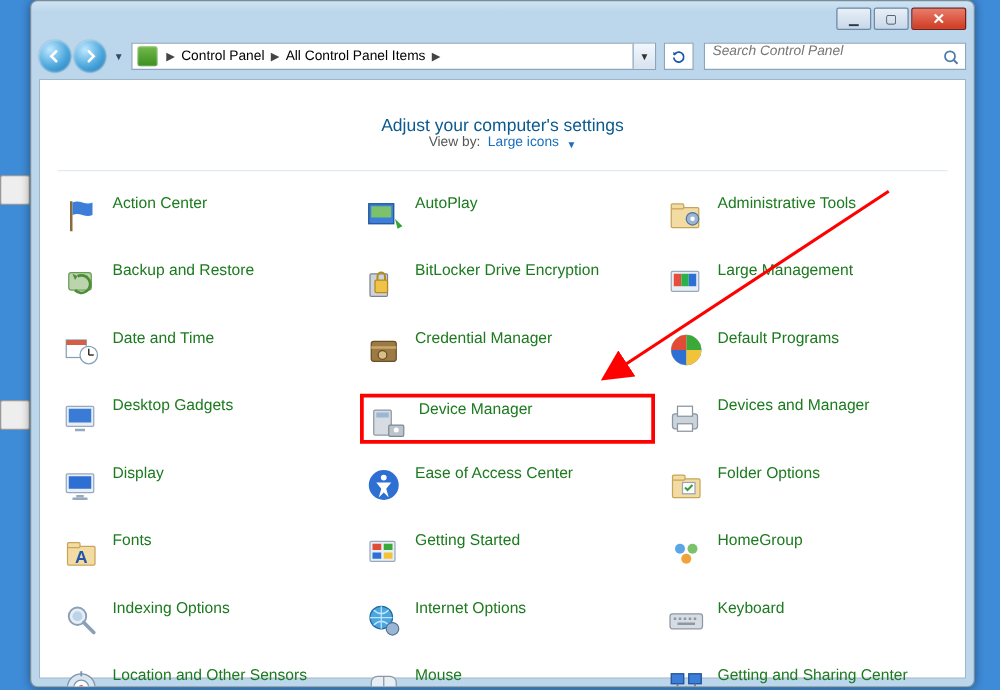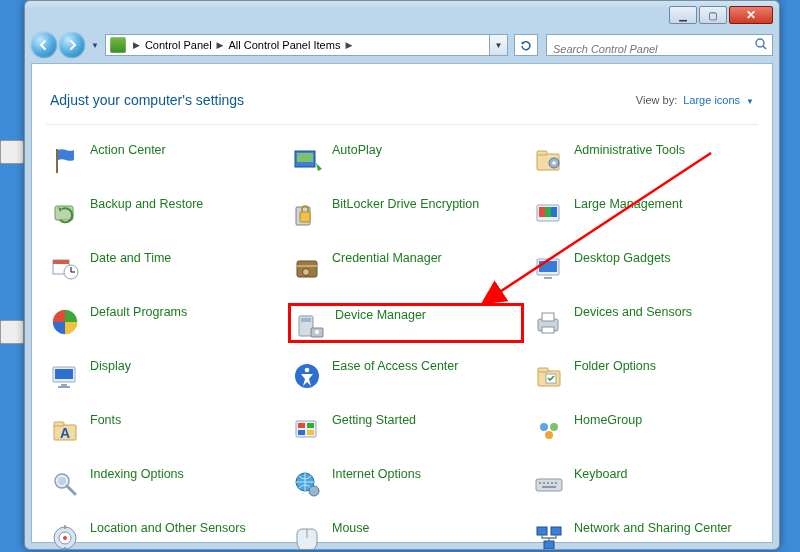--- a/index.html
+++ b/index.html
@@ -24,26 +24,26 @@
                background:radial-gradient(circle at 35% 30%, #bfe8ff, #4aa6dc 55%, #1d72ab);
                box-shadow:inset 0 0 2px rgba(255,255,255,.7),0 0 1px rgba(0,0,0,.4);
                display:flex; align-items:center; justify-content:center; color:#fff; font-size:14px; }
   .nav-dd { width:12px; height:26px; display:flex; align-items:center; justify-content:center; font-size:8px; color:#2b4d6a; }
   .addrbar { flex:1; height:22px; background:#fff; border:1px solid #8aa5bd; display:flex; align-items:center; font-size:11px; overflow:hidden; }
   .cp-icon { width:16px; height:16px; margin:0 4px; background:linear-gradient(#74b94b,#3b8f20); border-radius:2px; box-shadow:inset 0 0 0 1px #fff3; }
   .crumb { padding:0 2px; color:#000; white-space:nowrap; }
   .crumb-sep { font-size:9px; color:#444; padding:0 3px; }
   .addr-dd { width:18px; height:22px; border-left:1px solid #8aa5bd; background:linear-gradient(#f4f8fc,#d6e2ef); display:flex; align-items:center; justify-content:center; font-size:8px; color:#333; }
   .refresh { width:24px; height:22px; margin-left:2px; background:#fff; border:1px solid #8aa5bd; display:flex; align-items:center; justify-content:center; color:#1858a8; font-size:12px; }
-  .searchbox { width:227px; height:22px; margin-left:4px; background:#fff; border:1px solid #8aa5bd; display:flex; align-items:flex-end; }
+  .searchbox { width:210px; height:22px; margin-left:4px; background:#fff; border:1px solid #8aa5bd; display:flex; align-items:flex-start; }
   .searchbox input { flex:1; border:0; outline:0; font-size:11px; font-style:italic; color:#777; padding:0 6px; background:transparent; }
   .searchbox .mag { width:22px; height:22px; display:flex; align-items:center; justify-content:center; color:#4c7aa9; font-size:12px; }
   
   .content { position:absolute; left:6px; right:6px; top:62px; bottom:6px; background:#fff; border:1px solid #9db6cb; }
-  .content-head { display:flex; align-items:center; justify-content:space-between; padding:28px 18px 4px; }
+  .content-head { display:flex; align-items:center; justify-content:space-between; padding:28px 18px 4px;flex-direction:column; }
   .content-title { color:#0a5a8f; font-size:14px; }
   .viewby { font-size:11px; display:flex; align-items:flex-end; gap:6px; }
   .viewby-label { color:#555; }
   .viewby-link { color:#1a6fc0; }
   .viewby-dd { font-size:8px; color:#1a6fc0; }
   .sep-line { height:1px; background:#e3eaf1; margin:12px 14px 0; }
   .items { padding:16px 6px 0 14px; display:grid; grid-template-columns: repeat(3, 1fr); column-gap:6px; row-gap:14px; }
   .item { display:flex; align-items:flex-start; gap:8px; height:40px; padding:2px; }
   .item .ico { width:34px; height:34px; flex-shrink:0; display:flex; align-items:center; justify-content:center; }
   .item .lbl { color:#1c7a1f; font-size:12.5px; line-height:1.15; }
@@ -205,59 +205,59 @@
               <rect x="7" y="10" width="20" height="16" rx="2" fill="#9c7a46" stroke="#6a4e22"></rect>
               <rect x="7" y="14" width="20" height="2" fill="#c9a86a"></rect>
               <circle cx="16" cy="21" r="3.5" fill="#d9bf87" stroke="#6a4e22"></circle>
             </svg>
           </div>
           <div class="lbl">Credential Manager</div>
         </div>
         <div class="item">
           <div class="ico">
             <svg width="34" height="34" viewBox="0 0 34 34">
-              <rect x="5" y="8" width="22" height="16" rx="1" fill="#e8eef5" stroke="#97a9bc"></rect>
-              <rect x="7" y="10" width="18" height="11" fill="#3a7bd5"></rect>
-              <rect x="12" y="26" width="8" height="2" fill="#97a9bc"></rect>
-            </svg>
-          </div>
-          <div class="lbl">Desktop Gadgets</div>
-        </div>
-        <div class="item">
-          <div class="ico">
-            <svg width="34" height="34" viewBox="0 0 34 34">
               <circle cx="17" cy="17" r="12" fill="none" stroke="#888" stroke-width=".6"></circle>
               <path d="M17 5 A12 12 0 0 1 29 17 L17 17 Z" fill="#3aa93a"></path>
               <path d="M29 17 A12 12 0 0 1 17 29 L17 17 Z" fill="#f2c338"></path>
               <path d="M17 29 A12 12 0 0 1 5 17 L17 17 Z" fill="#2d6fd2"></path>
               <path d="M5 17 A12 12 0 0 1 17 5 L17 17 Z" fill="#e24b36"></path>
             </svg>
           </div>
           <div class="lbl">Default Programs</div>
         </div>
+        <div class="item">
+          <div class="ico">
+            <svg width="34" height="34" viewBox="0 0 34 34">
+              <rect x="5" y="8" width="22" height="16" rx="1" fill="#e8eef5" stroke="#97a9bc"></rect>
+              <rect x="7" y="10" width="18" height="11" fill="#3a7bd5"></rect>
+              <rect x="12" y="26" width="8" height="2" fill="#97a9bc"></rect>
+            </svg>
+          </div>
+          <div class="lbl">Desktop Gadgets</div>
+        </div>
         <div class="item highlight-box">
           <div class="ico">
             <svg width="34" height="34" viewBox="0 0 34 34">
               <rect x="6" y="8" width="14" height="20" rx="1" fill="#d6dce2" stroke="#8d98a4"></rect>
               <rect x="8" y="10" width="10" height="4" fill="#9ab6d3"></rect>
               <rect x="18" y="20" width="12" height="9" rx="1" fill="#bcc4cd" stroke="#7e8893"></rect>
               <circle cx="24" cy="24" r="2" fill="#fff"></circle>
             </svg>
           </div>
           <div class="lbl">Device Manager</div>
         </div>
         <div class="item">
           <div class="ico">
             <svg width="34" height="34" viewBox="0 0 34 34">
               <rect x="6" y="14" width="20" height="12" rx="2" fill="#cbd3db" stroke="#8b96a2"></rect>
               <rect x="10" y="8" width="12" height="8" fill="#fff" stroke="#8b96a2"></rect>
               <rect x="10" y="22" width="12" height="6" fill="#fff" stroke="#8b96a2"></rect>
             </svg>
           </div>
-          <div class="lbl">Devices and Sensors</div>
+          <div class="lbl">Devices and Manager</div>
         </div>
         <div class="item">
           <div class="ico">
             <svg width="34" height="34" viewBox="0 0 34 34">
               <rect x="5" y="8" width="22" height="15" rx="1" fill="#e8eef5" stroke="#97a9bc"></rect>
               <rect x="7" y="10" width="18" height="10" fill="#2d6fd2"></rect>
               <rect x="13" y="25" width="6" height="2" fill="#97a9bc"></rect>
               <rect x="10" y="27" width="12" height="2" fill="#97a9bc"></rect>
             </svg>
           </div>
@@ -375,21 +375,21 @@
         </div>
         <div class="item">
           <div class="ico">
             <svg width="34" height="34" viewBox="0 0 34 34">
               <rect x="5" y="6" width="10" height="8" fill="#3d7fd8" stroke="#1d4f95"></rect>
               <rect x="19" y="6" width="10" height="8" fill="#3d7fd8" stroke="#1d4f95"></rect>
               <rect x="12" y="20" width="10" height="8" fill="#3d7fd8" stroke="#1d4f95"></rect>
               <path d="M10 14 v3 h14 v-3 M17 17 v3" stroke="#6c7c8c" fill="none" stroke-width="1.4"></path>
             </svg>
           </div>
-          <div class="lbl">Network and Sharing Center</div>
+          <div class="lbl">Getting and Sharing Center</div>
         </div>
       </div>
   </div>
 
   <svg class="arrow-svg" viewBox="0 0 340 220">
     <defs>
         <marker id="ah" markerWidth="10" markerHeight="10" refX="6" refY="5" orient="auto">
           <path d="M0 0 L10 5 L0 10 Z" fill="#ff0000"></path>
         </marker>
       </defs>

